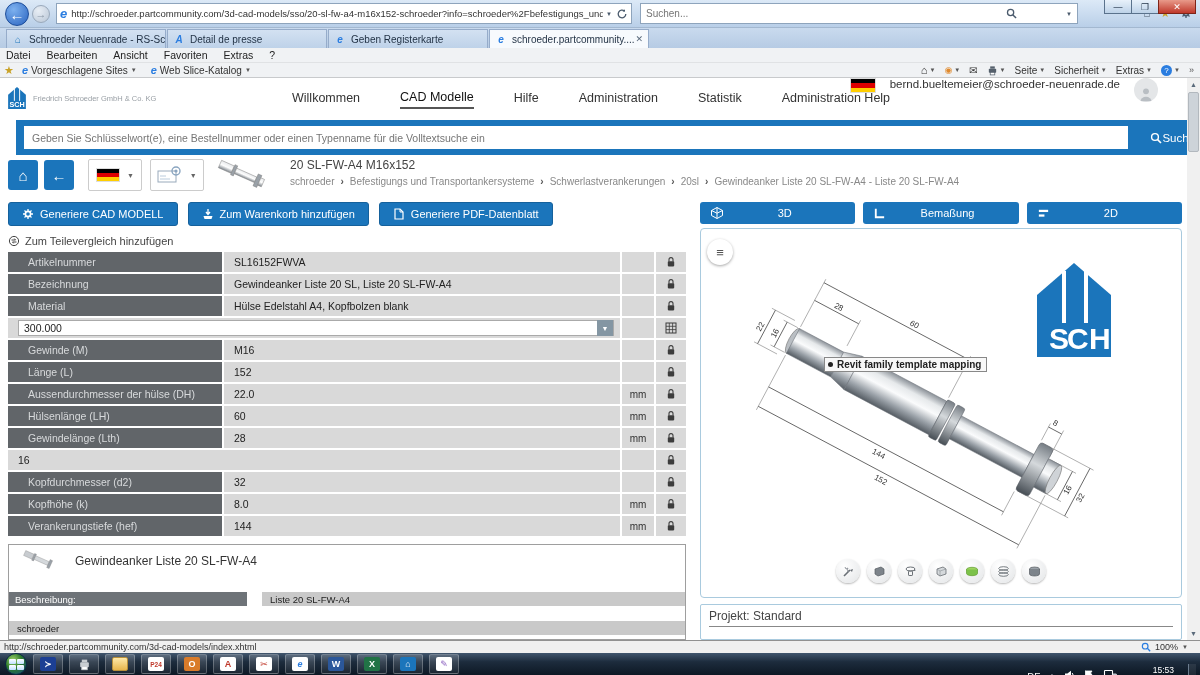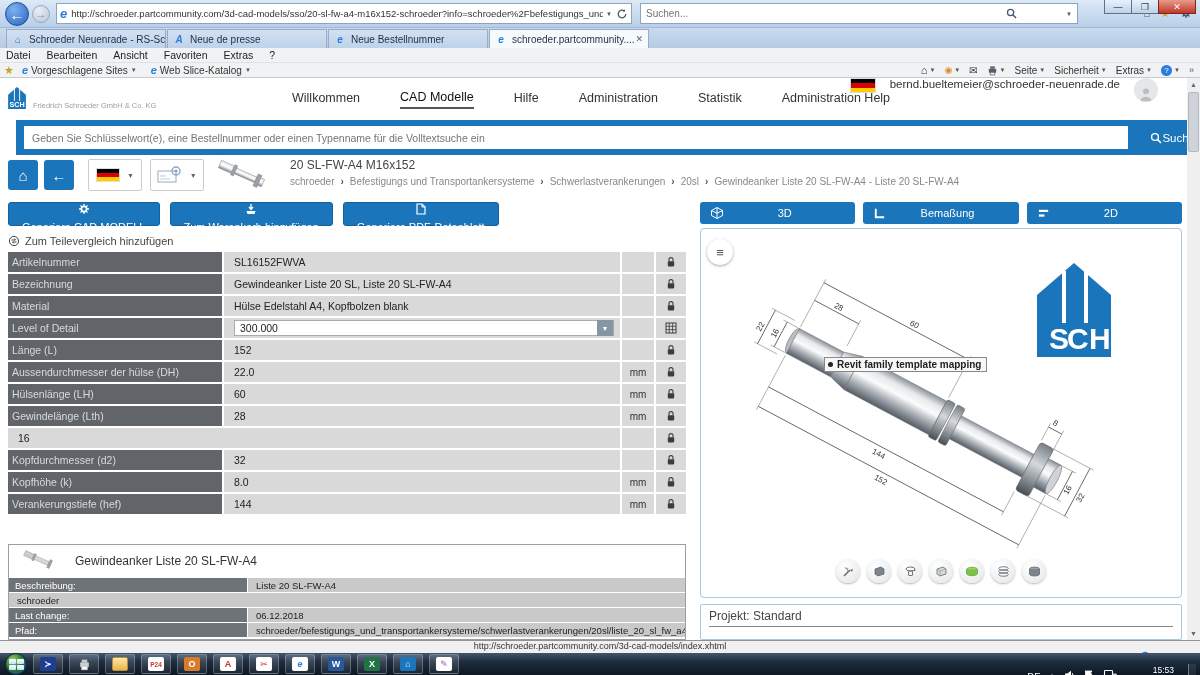--- a/index.html
+++ b/index.html
@@ -32,21 +32,21 @@
   #favbar { left:0; top:63px; width:1200px; height:15px; background:#f0f2f4; border-bottom:1px solid #c8cacc; display:flex; align-items:center; font-size:10px; color:#333; padding-left:4px; }
   .fav-item { display:flex; align-items:center; gap:3px; margin-right:14px; }
   .mini-e { color:#2a7de0; font-style:italic; font-weight:bold; font-size:11px; }
   .cmd-right { margin-left:auto; display:flex; align-items:center; gap:9px; padding-right:6px; color:#333; }
   .cmd-it { display:flex; align-items:center; gap:2px; }
   .ddown { font-size:6px; color:#555; }
 
   
   #page { left:0; top:78px; width:1200px; height:562px; background:#fff; }
   #site-header { position:absolute; left:0; top:0; width:1186px; height:42px; background:#fff; }
-  #logo { position:absolute; left:6px; top:8px; display:flex; align-items:flex-end; gap:5px; }
+  #logo { position:absolute; left:6px; top:8px; display:flex; align-items:center; gap:5px; }
   #logo-text { font-size:7.5px; color:#9aa0a6; }
   #main-nav { position:absolute; left:292px; top:0; height:42px; display:flex; align-items:center; gap:40px; font-size:12.5px; color:#333; }
   .nav-it { padding-bottom:3px; }
   .nav-it.active { border-bottom:2px solid #555; color:#111; }
   #hdr-right { position:absolute; right:28px; top:0; height:42px; display:flex; align-items:flex-start; gap:14px; }
   .deflag { width:26px; height:15px; display:flex; flex-direction:column; border:1px solid #ddd; }
   .deflag i { flex:1; }
   .avatar { width:24px; height:24px; border-radius:50%; background:#e4e6e8; display:flex; align-items:flex-end; justify-content:center; overflow:hidden; }
 
   #searchband { position:absolute; left:16px; top:42px; width:1200px; height:35px; background:#1b75bb; }
@@ -55,36 +55,36 @@
 
   #crumbrow { position:absolute; left:0; top:77px; width:1186px; height:43px; background:#fff; }
   .sqbtn { position:absolute; top:5px; width:30px; height:30px; background:#1b75bb; border-radius:3px; color:#fff; display:flex; align-items:center; justify-content:center; font-size:15px; }
   .ddlbox { position:absolute; top:4px; width:54px; height:32px; border:1px solid #ccc; border-radius:2px; background:#fff; display:flex; align-items:center; justify-content:space-evenly; }
   #part-title { position:absolute; left:290px; top:3px; font-size:12px; color:#444; }
   #crumbs { position:absolute; left:290px; top:21px; font-size:10px; color:#888; display:flex; gap:6px; white-space:nowrap; }
   .crumb-sep { color:#555; font-weight:bold; }
 
   
   #actions { position:absolute; left:8px; top:124px; display:flex; gap:10px; }
-  .blubtn { height:24px; background:#1b75bb; border:1px solid #15619c; border-radius:3px; color:#fff; font-size:11px; display:flex; align-items:center; gap:6px; padding:0 13px;flex-direction:column; }
+  .blubtn { height:24px; background:#1b75bb; border:1px solid #15619c; border-radius:3px; color:#fff; font-size:11px; display:flex; align-items:center; gap:6px; padding:0 13px; }
   #compare-link { position:absolute; left:8px; top:157px; display:flex; align-items:center; gap:5px; font-size:11px; color:#444; }
 
   #ptable { position:absolute; left:8px; top:174px; width:678px; display:flex; flex-direction:column; gap:2px; }
   .prow { display:flex; height:20px; gap:2px; }
-  .pl { width:214px; background:#616569; color:#d8dadc; font-size:10.5px; display:flex; align-items:center; padding-left:4px; }
+  .pl { width:214px; background:#616569; color:#d8dadc; font-size:10.5px; display:flex; align-items:center; padding-left:20px; }
   .pv { flex:1; background:#d9d9d9; color:#222; font-size:10.5px; display:flex; align-items:center; padding-left:10px; }
   .pu { width:32px; background:#d9d9d9; color:#333; font-size:10px; display:flex; align-items:center; justify-content:center; }
   .pk { width:30px; background:#d9d9d9; display:flex; align-items:center; justify-content:center; }
   .lod-input { flex:1; height:16px; background:#fff; border:1px solid #aaa; display:flex; align-items:center; justify-content:space-between; font-size:10.5px; color:#222; padding-left:5px; margin-right:4px; }
   .lod-dd { width:16px; height:16px; background:#8496a3; color:#fff; font-size:7px; display:flex; align-items:center; justify-content:center; }
 
   #infocard { position:absolute; left:8px; top:466px; width:678px; height:96px; border:1px solid #9e9e9e; background:#fff; overflow:hidden; }
   #infocard-head { height:32px; display:flex; align-items:center; gap:12px; padding-left:8px; }
   #infocard-title { font-size:12px; color:#333; }
-  .irow { display:flex; height:14px; margin-top:1px; gap:1px; }
+  .irow { display:flex; height:14px; margin-top:15px; gap:15px; }
   .il { width:238px; background:#6e7378; color:#fff; font-size:9.5px; display:flex; align-items:center; padding-left:6px; }
   .iv { flex:1; background:#c9c9c9; color:#222; font-size:9.5px; display:flex; align-items:center; padding-left:8px; white-space:nowrap; overflow:hidden; }
 
   
   #vtabs { position:absolute; left:700px; top:124px; width:482px; display:flex; gap:8px; }
   .vtab { flex:1; height:22px; background:#1b75bb; border-radius:3px; color:#fff; font-size:11px; display:flex; align-items:center; padding:0 10px; }
   .vtab span.lbl { flex:1; text-align:center; }
   #viewer { position:absolute; left:700px; top:150px; width:482px; height:370px; border:1px solid #a9cade; border-radius:4px; background:#fff; overflow:hidden; }
   #hamburger { position:absolute; left:6px; top:10px; width:26px; height:26px; border-radius:50%; background:#fff; box-shadow:0 1px 3px rgba(0,0,0,.35); color:#555; font-size:13px; display:flex; align-items:center; justify-content:center; }
   #tooltip { position:absolute; left:123px; top:128px; background:#f8f8f8; border:1px solid #888; font-size:10px; color:#222; font-weight:bold; padding:1px 5px 1px 3px; display:flex; align-items:center; gap:4px; white-space:nowrap; }
@@ -93,21 +93,21 @@
   .vtool { width:24px; height:24px; border-radius:50%; background:radial-gradient(circle at 35% 30%,#ffffff,#e3e5e7); box-shadow:0 1px 2px rgba(0,0,0,.3); display:flex; align-items:center; justify-content:center; }
   #projbox { position:absolute; left:700px; top:526px; width:482px; height:36px; border:1px solid #a9cade; border-radius:2px; background:#fff; padding:4px 8px 0; }
   #proj-label { font-size:12px; color:#444; border-bottom:1px solid #888; padding-bottom:3px; }
 
   
   #pagescroll { position:absolute; left:1187px; top:0; width:13px; height:562px; background:#f0f0f0; }
   .scr-arr { position:absolute; left:0; width:13px; height:13px; color:#5a6a7a; font-size:7px; display:flex; align-items:center; justify-content:center; }
   #scr-thumb { position:absolute; left:1px; top:14px; width:11px; height:60px; background:#cdd3d9; border:1px solid #b2b8be; border-radius:2px; }
 
   
-  #statusbar { left:0; top:640px; width:1200px; height:13px; background:#f0f0f0; border-top:1px solid #919191; display:flex; align-items:center; font-size:9px; color:#333; padding:0 4px;flex-direction:column; }
+  #statusbar { left:0; top:640px; width:1200px; height:13px; background:#f0f0f0; border-top:1px solid #919191; display:flex; align-items:center; font-size:9px; color:#333; padding:0 4px; }
   #status-zoom { margin-left:auto; display:flex; align-items:center; gap:4px; padding-right:8px; }
 
   
   #taskbar { left:0; top:653px; width:1200px; height:22px; background:linear-gradient(#41566e,#1d2c3d 40%,#0d1824); display:flex; align-items:center; }
   #startorb { width:22px; height:22px; border-radius:50%; margin:0 6px 0 5px; background:radial-gradient(circle at 35% 30%,#9fd468,#2d7a2d 45%,#134a7e); border:1px solid #0a2a46; display:grid; grid-template-columns:7px 7px; grid-template-rows:5px 5px; gap:1px; place-content:center; }
   #startorb i { background:linear-gradient(#fff,#bfe0ff); border-radius:1px; }
   .tbtn { width:30px; height:20px; margin-right:6px; border:1px solid rgba(255,255,255,.25); border-radius:2px; background:linear-gradient(rgba(255,255,255,.18),rgba(255,255,255,.05)); display:flex; align-items:center; justify-content:center; }
   .tile { width:16px; height:14px; border-radius:2px; display:flex; align-items:center; justify-content:center; font-size:9px; font-weight:bold; color:#fff; }
   #tray { margin-left:auto; display:flex; align-items:center; gap:8px; color:#fff; padding-right:4px;margin-top:22px; }
   #tray .txt { font-size:9.5px; }
@@ -221,25 +221,25 @@
   </div>
 </div>
 
 <div id="tabsbar" class="abs">
   <div class="tab" style="left:6px">
     <span class="fav" style="color:#1b75bb">⌂</span>
     <span>Schroeder Neuenrade - RS-Sc...</span>
   </div>
   <div class="tab" style="left:167px">
     <span class="fav" style="color:#2a7de0;font-style:italic;font-weight:bold">A</span>
-    <span>Neue de presse</span>
+    <span>Detail de presse</span>
   </div>
   <div class="tab" style="left:328px">
     <span class="fav mini-e">e</span>
-    <span>Neue Bestellnummer</span>
+    <span>Geben Registerkarte</span>
   </div>
   <div class="tab active" style="left:489px">
     <span class="fav mini-e">e</span>
     <span>schroeder.partcommunity....</span>
     <span class="x">✕</span>
   </div>
 </div>
 
 <div id="menubar" class="abs">
   <span>Datei</span>
@@ -449,34 +449,43 @@
         <div class="pl">Material</div>
         <div class="pv">Hülse Edelstahl A4, Kopfbolzen blank</div>
         <div class="pu"></div>
         <div class="pk">
           <svg width="10" height="12">
             <use href="#sym-lock"></use>
           </svg>
         </div>
       </div>
     <div class="prow">
-        <div class="pl">Level of Detail</div>
       <div class="pv" style="padding-right:2px">
         <div class="lod-input">
             <span>300.000</span>
             <span class="lod-dd">▼</span>
           </div>
       </div>
       <div class="pu"></div>
       <div class="pk">
           <svg width="12" height="12">
             <use href="#sym-grid"></use>
           </svg>
         </div>
     </div>
+    <div class="prow">
+        <div class="pl">Gewinde (M)</div>
+        <div class="pv">M16</div>
+        <div class="pu"></div>
+        <div class="pk">
+          <svg width="10" height="12">
+            <use href="#sym-lock"></use>
+          </svg>
+        </div>
+      </div>
     <div class="prow">
         <div class="pl">Länge (L)</div>
         <div class="pv">152</div>
         <div class="pu"></div>
         <div class="pk">
           <svg width="10" height="12">
             <use href="#sym-lock"></use>
           </svg>
         </div>
       </div>

